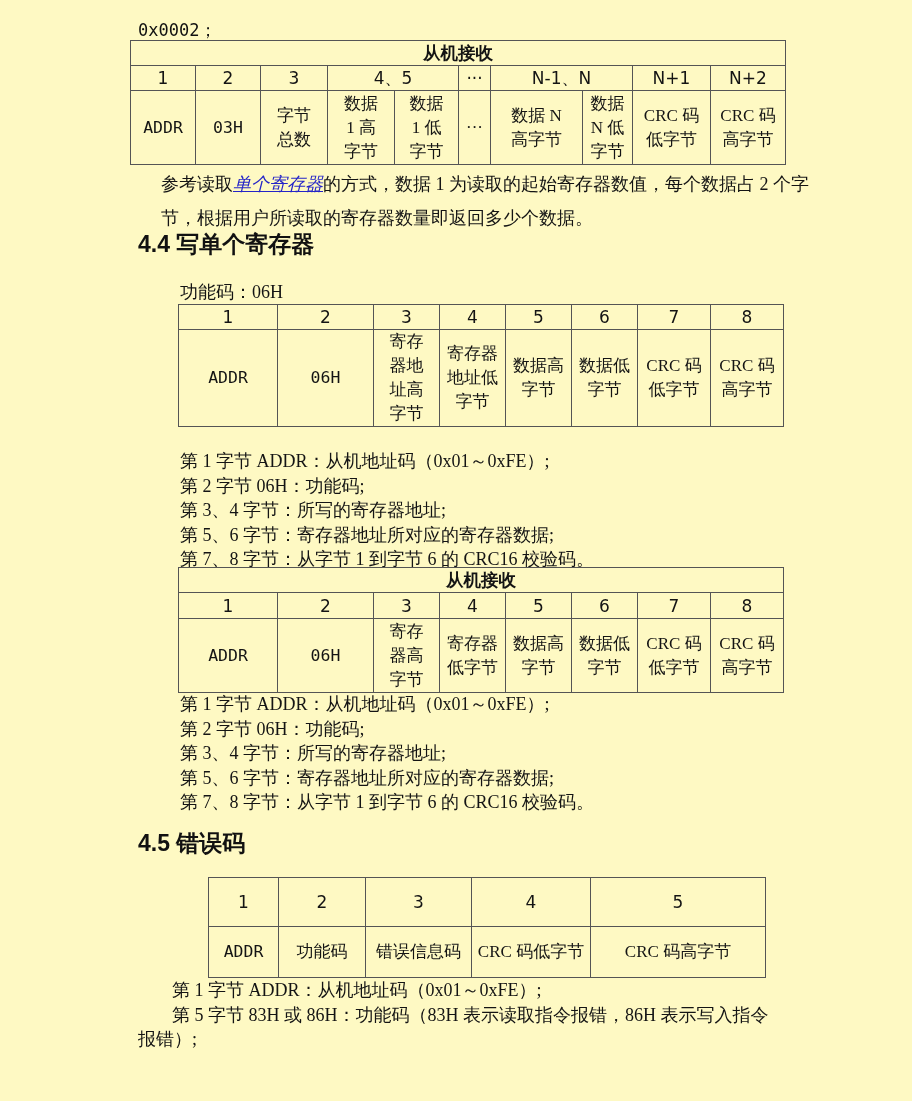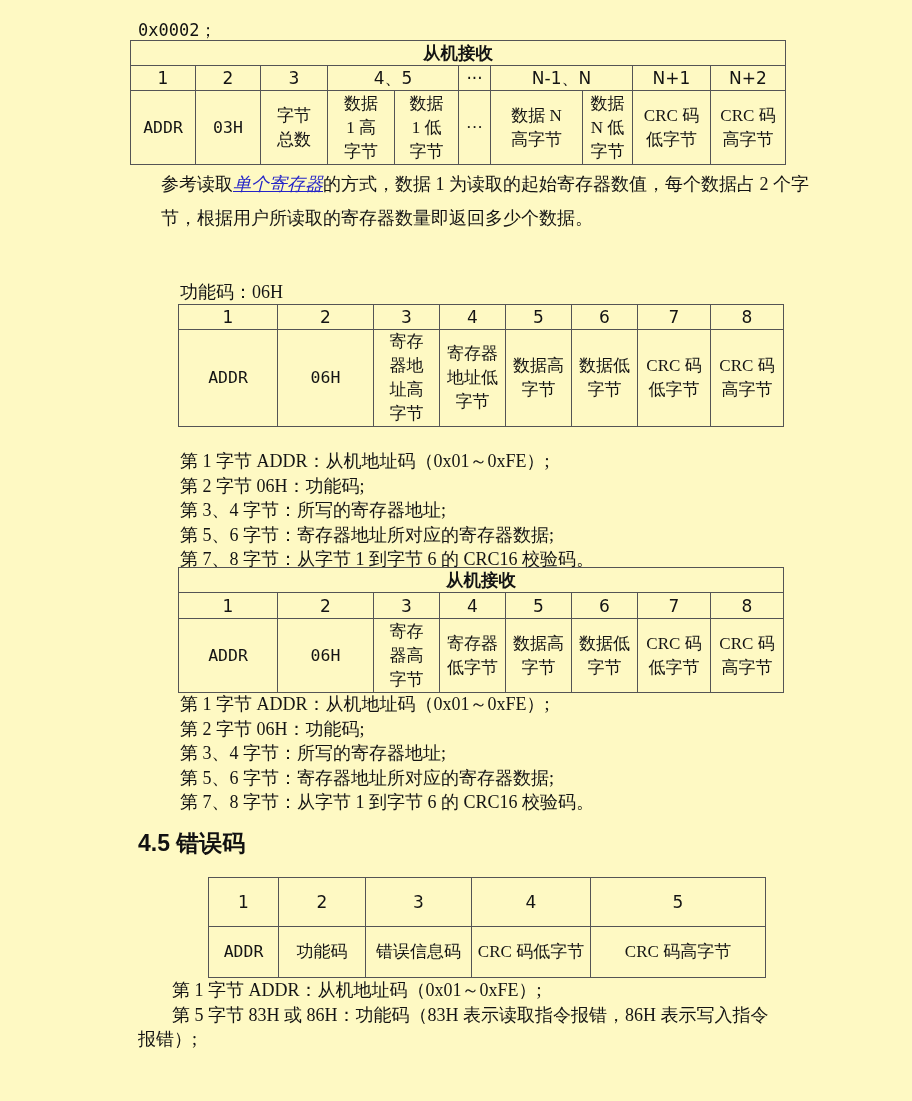--- a/index.html
+++ b/index.html
@@ -114,20 +114,21 @@
       <td>CRC 码
 低字节</td>
       <td>CRC 码
 高字节</td>
     </tr>
   </tbody>
     </table>
 
   <div class="abs para"><span>参考读取</span><a class="doclink">单个寄存器</a><span>的方式，数据 1 为读取的起始寄存器数值，每个数据占 2 个字节，根据用户所读取的寄存器数量即返回多少个数据。</span></div>
 
+  <div class="abs heading h44">4.4 写单个寄存器</div>
 
   <div class="abs fc">功能码：06H</div>
 
   <table class="abs t2">
     <colgroup>
       <col style="width:99px">
         <col style="width:96px">
         <col style="width:66px">
         <col style="width:66px">
       <col style="width:66px">

